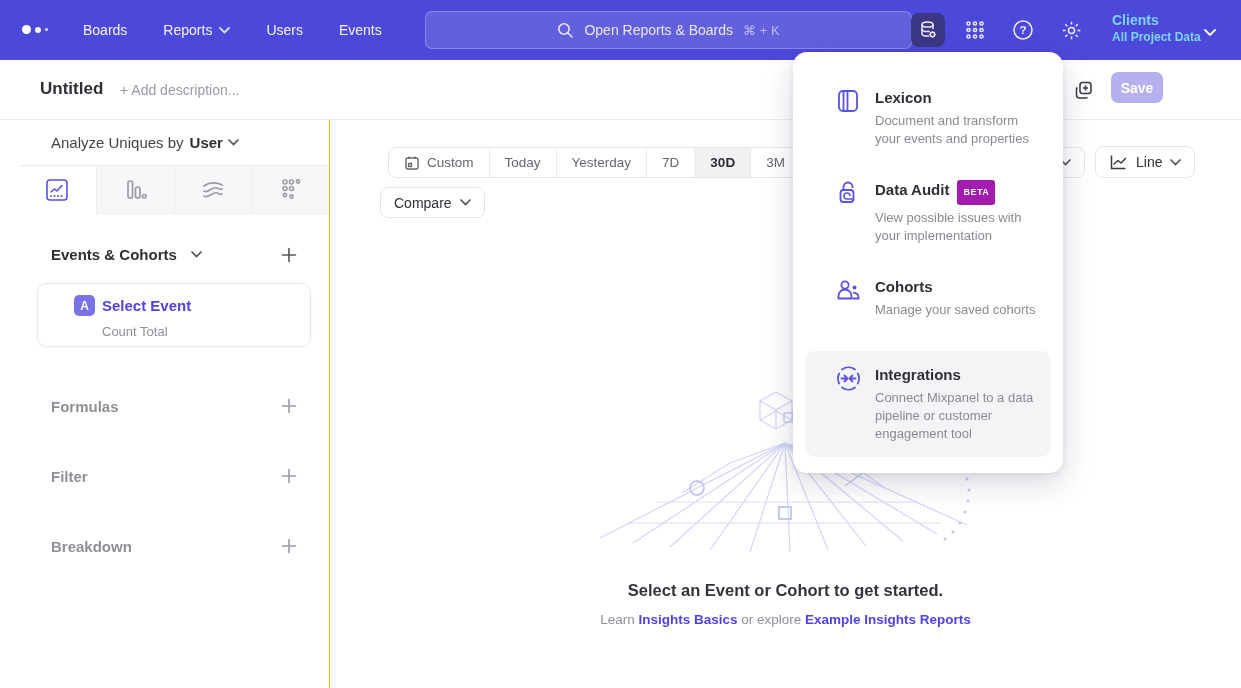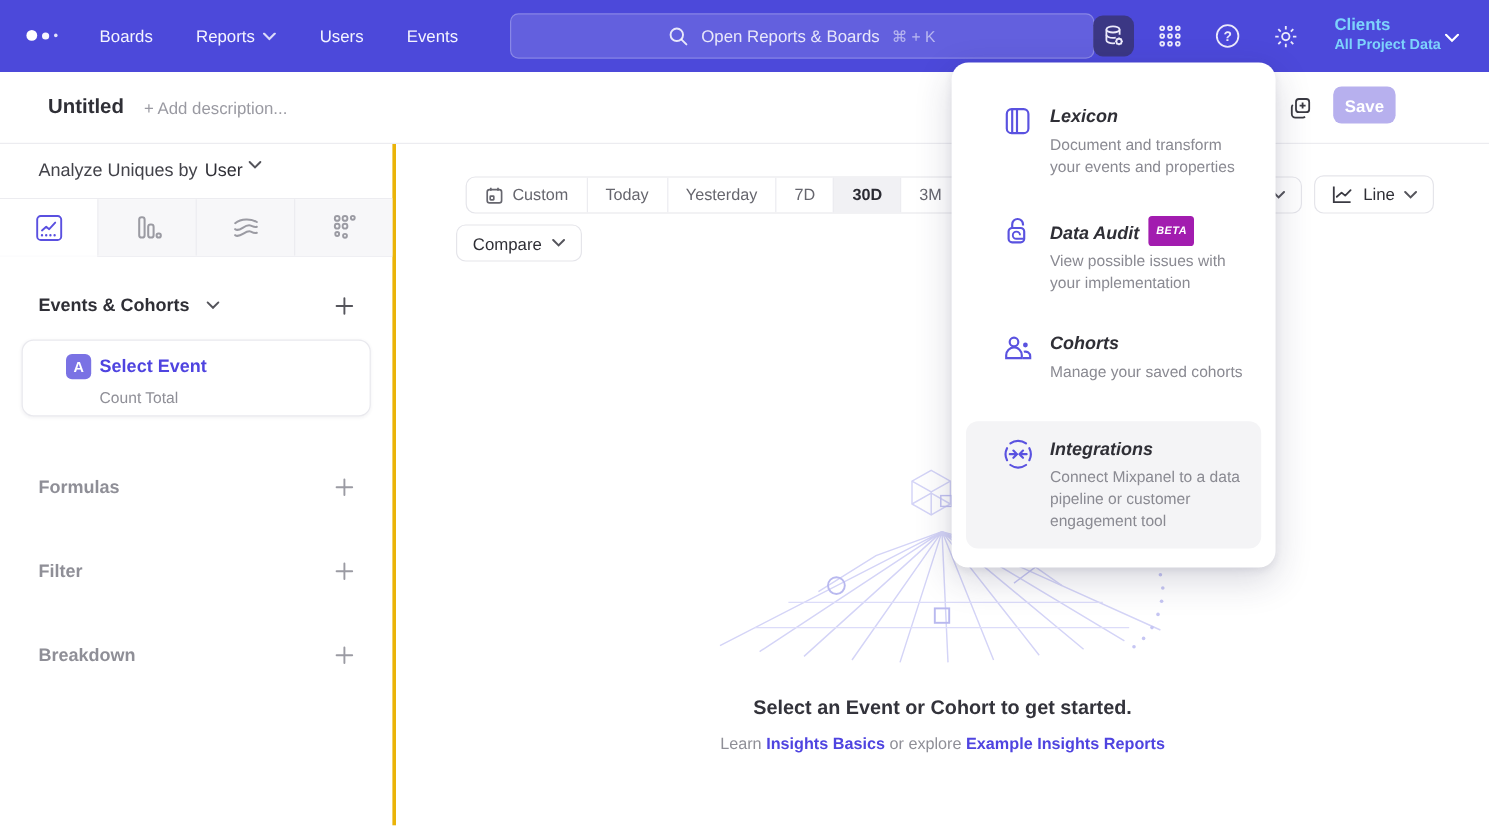--- a/index.html
+++ b/index.html
@@ -41,25 +41,25 @@
     color:#2f2f36; cursor:text; }
   .rdesc { position:absolute; left:120px; top:22px; font-size:14px; color:#9a9aa2; cursor:text; }
   .hdr-icon { position:absolute; top:18px; color:#3a3a42; cursor:pointer; display:flex;
     align-items:center; justify-content:center; width:24px; height:24px; }
   .savebtn { position:absolute; left:1111px; top:12px; width:52px; height:31px;
     background:#b7b0ee; color:#fff; font-size:14px; font-weight:600; border:none;
     border-radius:7px; cursor:pointer; font-family:inherit; }
 
   
   .sidebar { position:absolute; left:0; top:120px; width:330px; bottom:0; background:#fff;
-    border-right:3px solid #eab308; z-index:5; }
+    border-right:1px solid #eab308; z-index:5;padding-left:19px; }
   .analyze { height:45px; display:flex; align-items:center; padding-left:32px; gap:6px; }
   .analyze .pre { font-size:15px; color:#43434a; }
-  .analyze .val { font-size:15px; font-weight:400; color:#2f2f36; display:flex;
-    align-items:flex-start; gap:5px; cursor:pointer; }
+  .analyze .val { font-size:15px; font-weight:700; color:#2f2f36; display:flex;
+    align-items:center; gap:5px; cursor:pointer; }
   .charttabs { display:flex; height:49px; border-top:1px solid #ececf0;
     border-bottom:1px solid #ececf0; }
   .charttab { flex:1; display:flex; align-items:center; justify-content:center;
     background:#f7f7f9; color:#9b9ba3; border-left:1px solid #ececf0; cursor:pointer; }
   .charttab:first-child { border-left:none; }
   .charttab.sel { background:#fff; color:#5a50e0; position:relative; }
   .charttab.sel::after { content:""; position:absolute; left:0; right:0; bottom:-1px;
     height:1px; background:#fff; }
   .ev-header { margin:32px 32px 0; display:flex; align-items:center; }
   .ev-header .lab { font-size:15px; font-weight:700; color:#2f2f36; display:flex;
@@ -105,21 +105,21 @@
   
   .panel { position:absolute; left:793px; top:52px; width:270px; background:#fff;
     border-radius:14px; box-shadow:0 10px 30px rgba(40,40,80,.18), 0 2px 6px rgba(40,40,80,.08);
     z-index:60; padding:36px 12px 16px; }
   .mitem { position:relative; padding:0 8px 0 70px; margin-bottom:32px; cursor:pointer; }
   .mitem.hovered { background:#f4f4f6; border-radius:10px; padding-top:14px;
     padding-bottom:14px; margin-bottom:0; }
   .mitem .micon { position:absolute; left:30px; top:0; color:#5a52e0; }
   .mitem.hovered .micon { top:14px; }
   .mtitle { font-size:15px; font-weight:700; color:#2f2f36; display:flex;
-    align-items:flex-end; gap:8px; line-height:20px;font-style:italic; }
+    align-items:flex-start; gap:8px; line-height:20px; }
   .mbadge { background:#a21caf; color:#fff; font-size:9px; font-weight:700;
     letter-spacing:.5px; padding:2.5px 6px; border-radius:3px; }
   .mdesc { margin-top:4px; font-size:13px; line-height:1.38; color:#8a8a92; max-width:178px; }
 </style>
 </head>
 <body>
 
 <div class="page">
 
   <div class="topnav">

